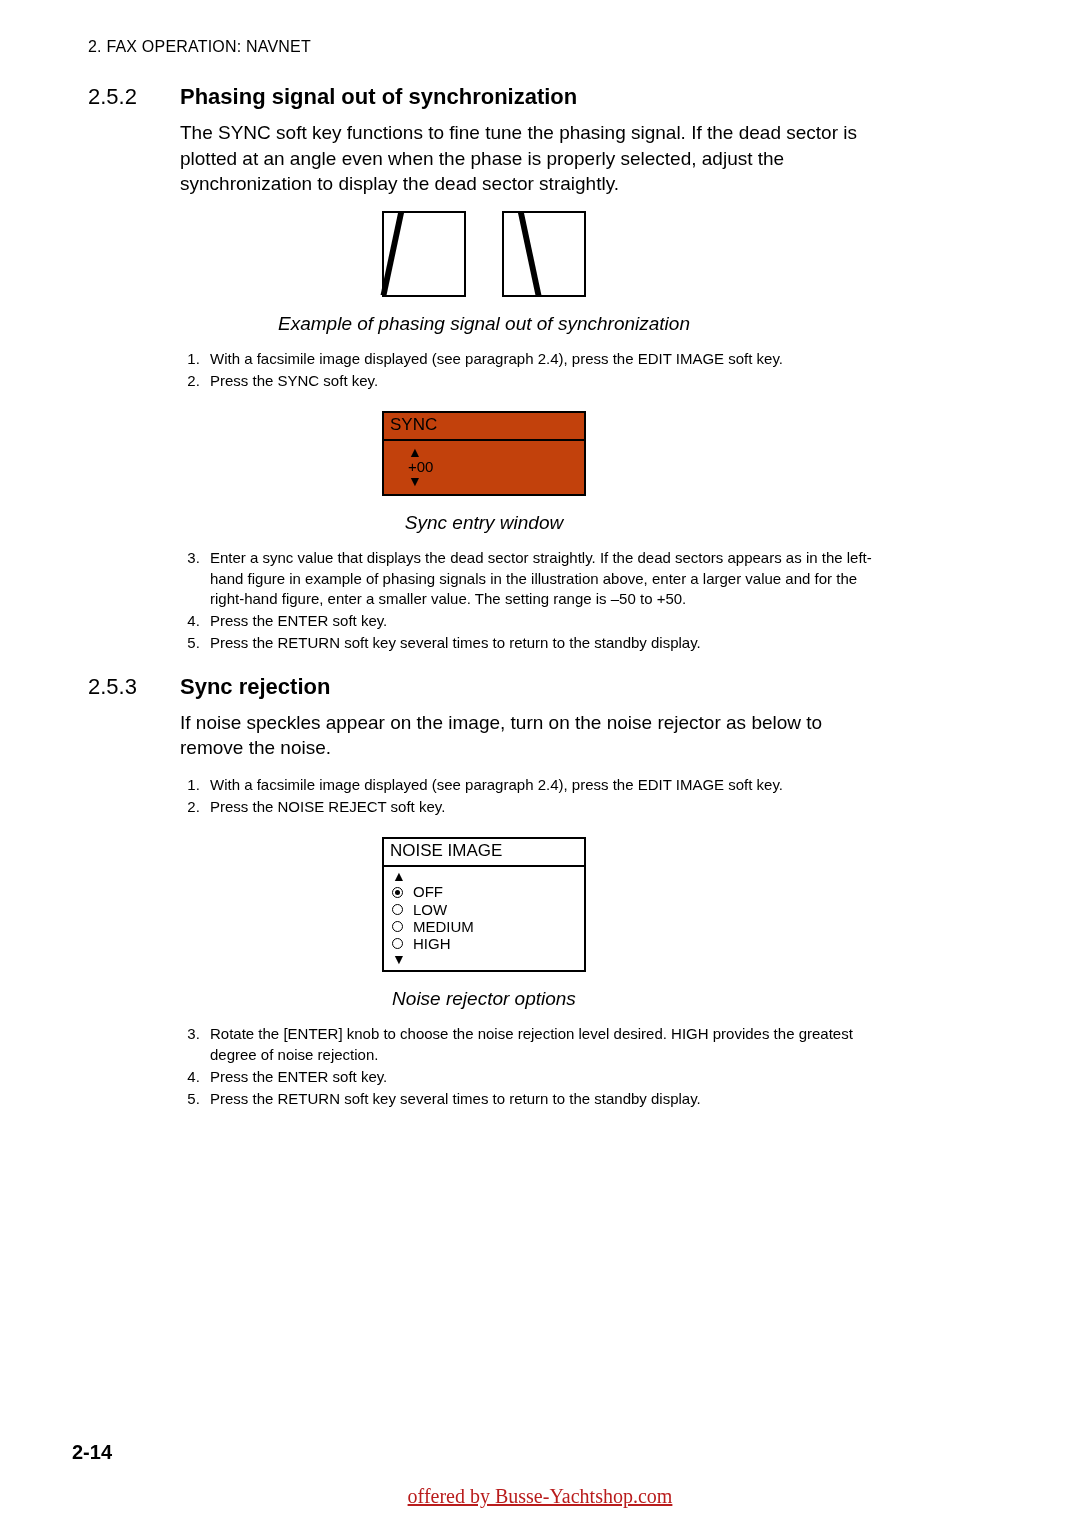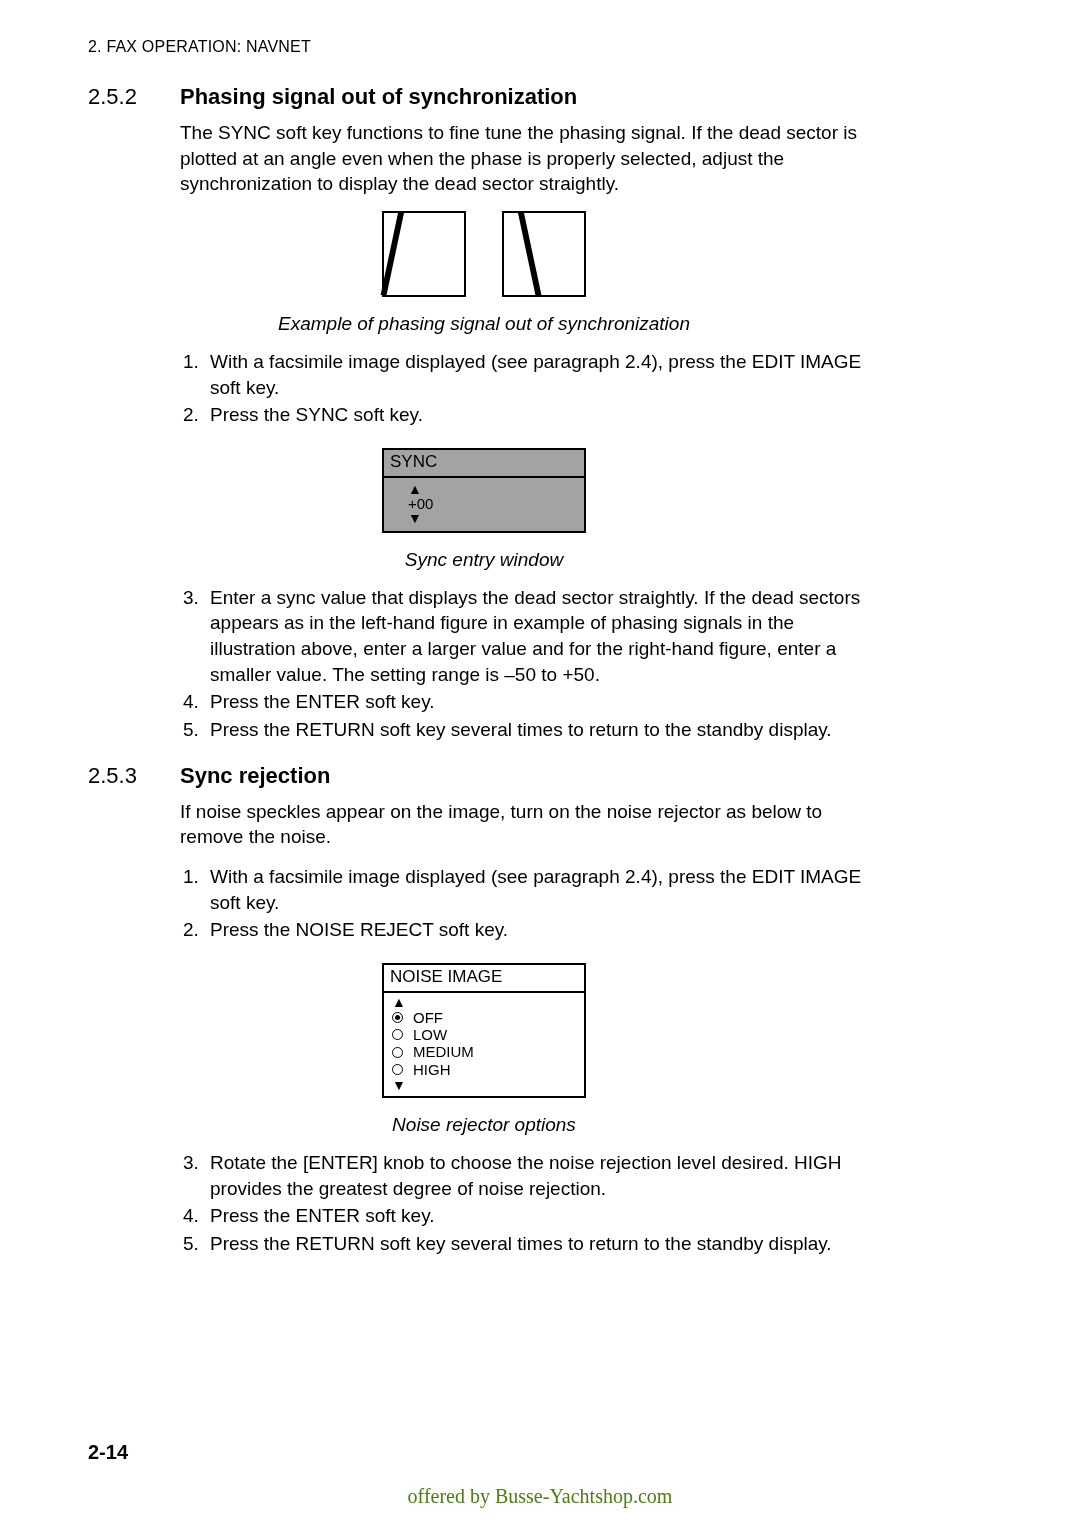--- a/index.html
+++ b/index.html
@@ -46,21 +46,21 @@
   .caption {
     font-style: italic;
     text-align: center;
     font-size: 19px;
     margin-top: 16px;
     margin-bottom: 14px;
   }
   ol.steps {
     margin: 6px 0 20px 92px;
     padding-left: 24px;
-    font-size: 19px;
+    font-size: 15px;
     line-height: 1.35;
   }
   ol.steps li {
     padding-left: 6px;
     margin-bottom: 2px;
   }
   .fig-center {
     display: flex;
     justify-content: center;
     margin: 6px 0 4px 0;
@@ -83,21 +83,21 @@
     height: 100%;
     background: #000;
     transform-origin: top center;
   }
   .pb.left .slant { left: 14px; transform: skewX(-12deg); }
   .pb.right .slant { left: 14px; transform: skewX(12deg); }
 
   .sync-box {
     width: 200px;
     border: 2px solid #000;
-    background: #a3a3a3;
+    background: #c2410c;
   }
   .sync-title {
     border-bottom: 2px solid #000;
     font-size: 17px;
     padding: 2px 6px 4px 6px;
   }
   .sync-body {
     padding: 4px 0 6px 24px;
     font-size: 15px;
     line-height: 1.0;
@@ -127,30 +127,31 @@
   }
   .radio.sel::after {
     content: ""; width: 5px; height: 5px; background: #000; border-radius: 50%;
   }
 
   .pagenum {
     font-weight: bold;
     font-size: 20px;
     position: absolute;
     bottom: 64px;
-    left: 88px;
+    left: 72px;
   }
   .footer-offer {
     font-family: Georgia, "Times New Roman", serif;
-    color: #4d7c0f;
+    color: #b91c1c;
     font-size: 20px;
     position: absolute;
     bottom: 20px;
     width: calc(1080px - 176px);
     text-align: center;
+    text-decoration: underline;
   }
 </style>
 </head>
 <body>
 
 <div class="page">
 
   <div class="header">2. FAX OPERATION: NAVNET</div>
 
   <div class="sec-row">

